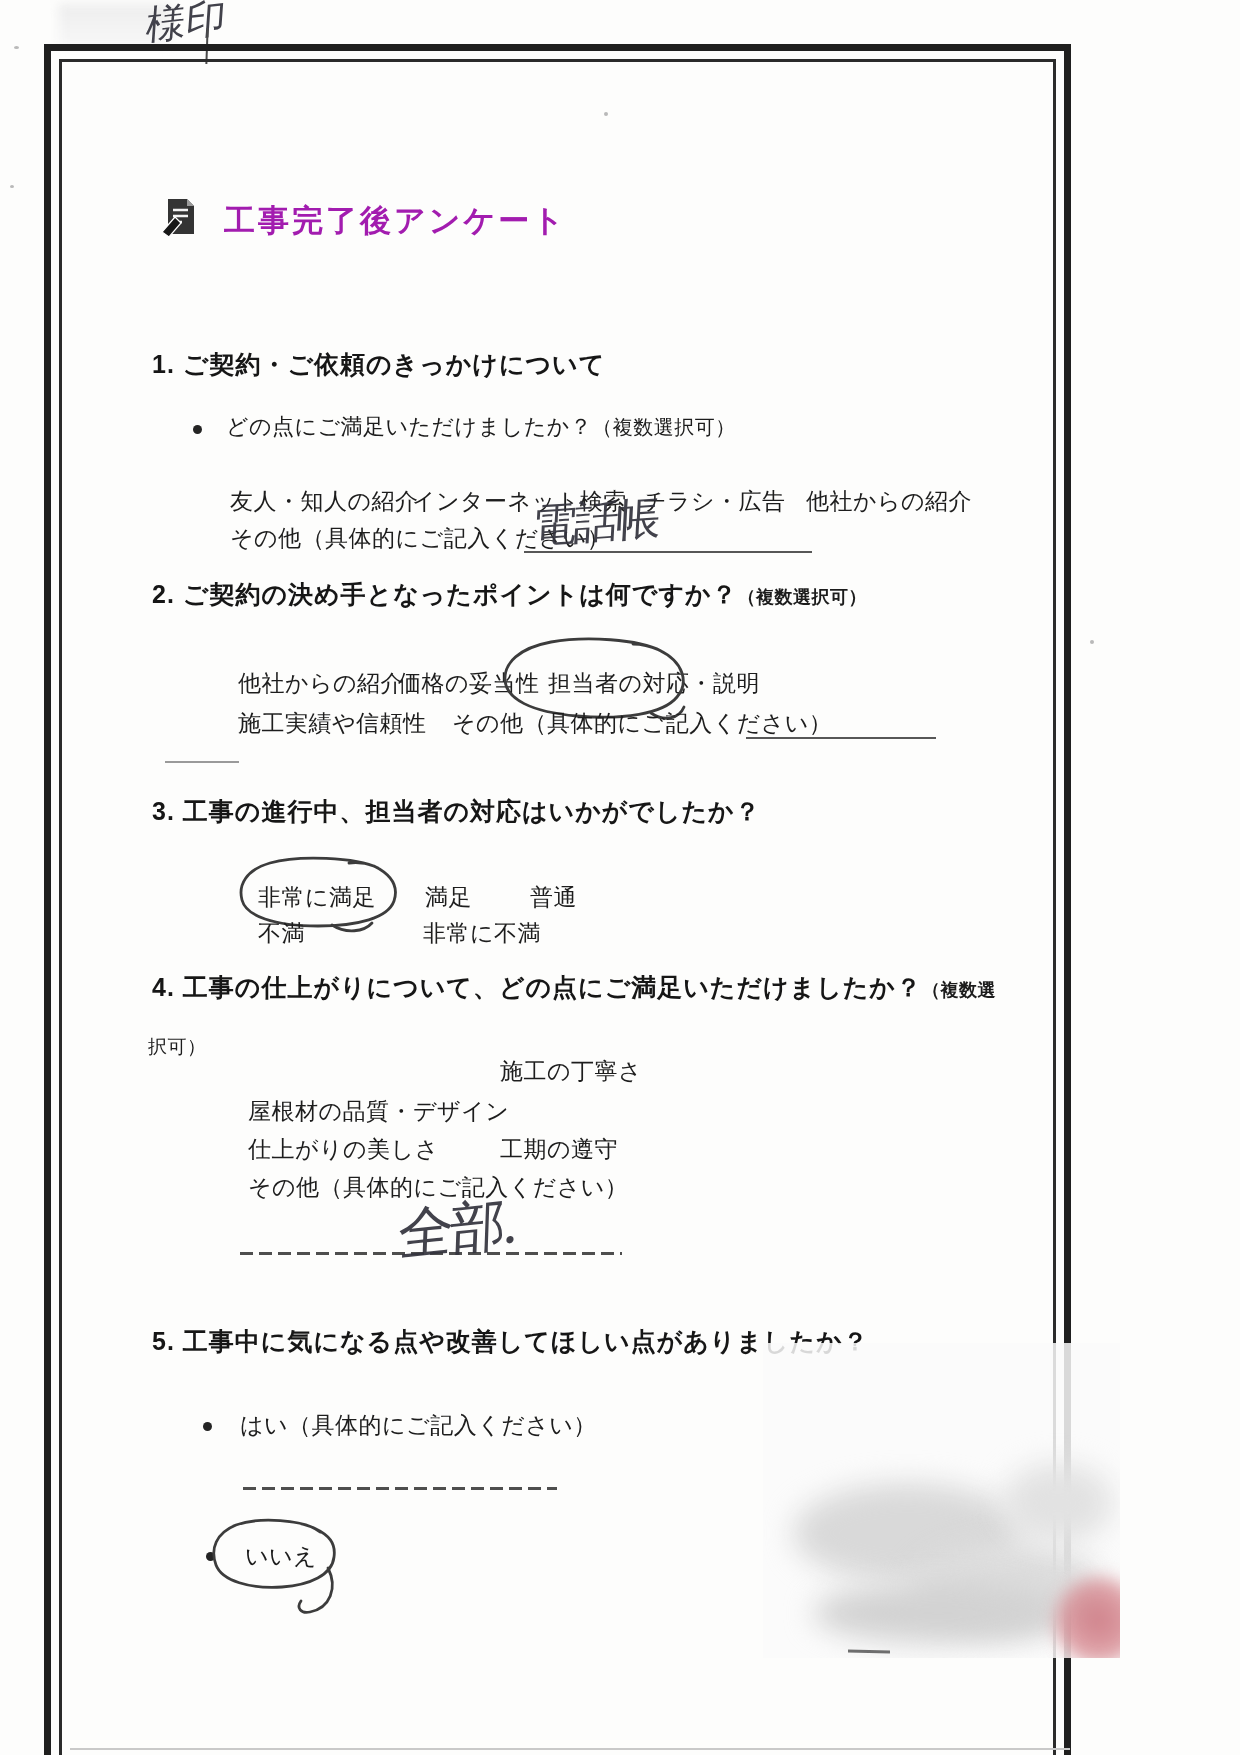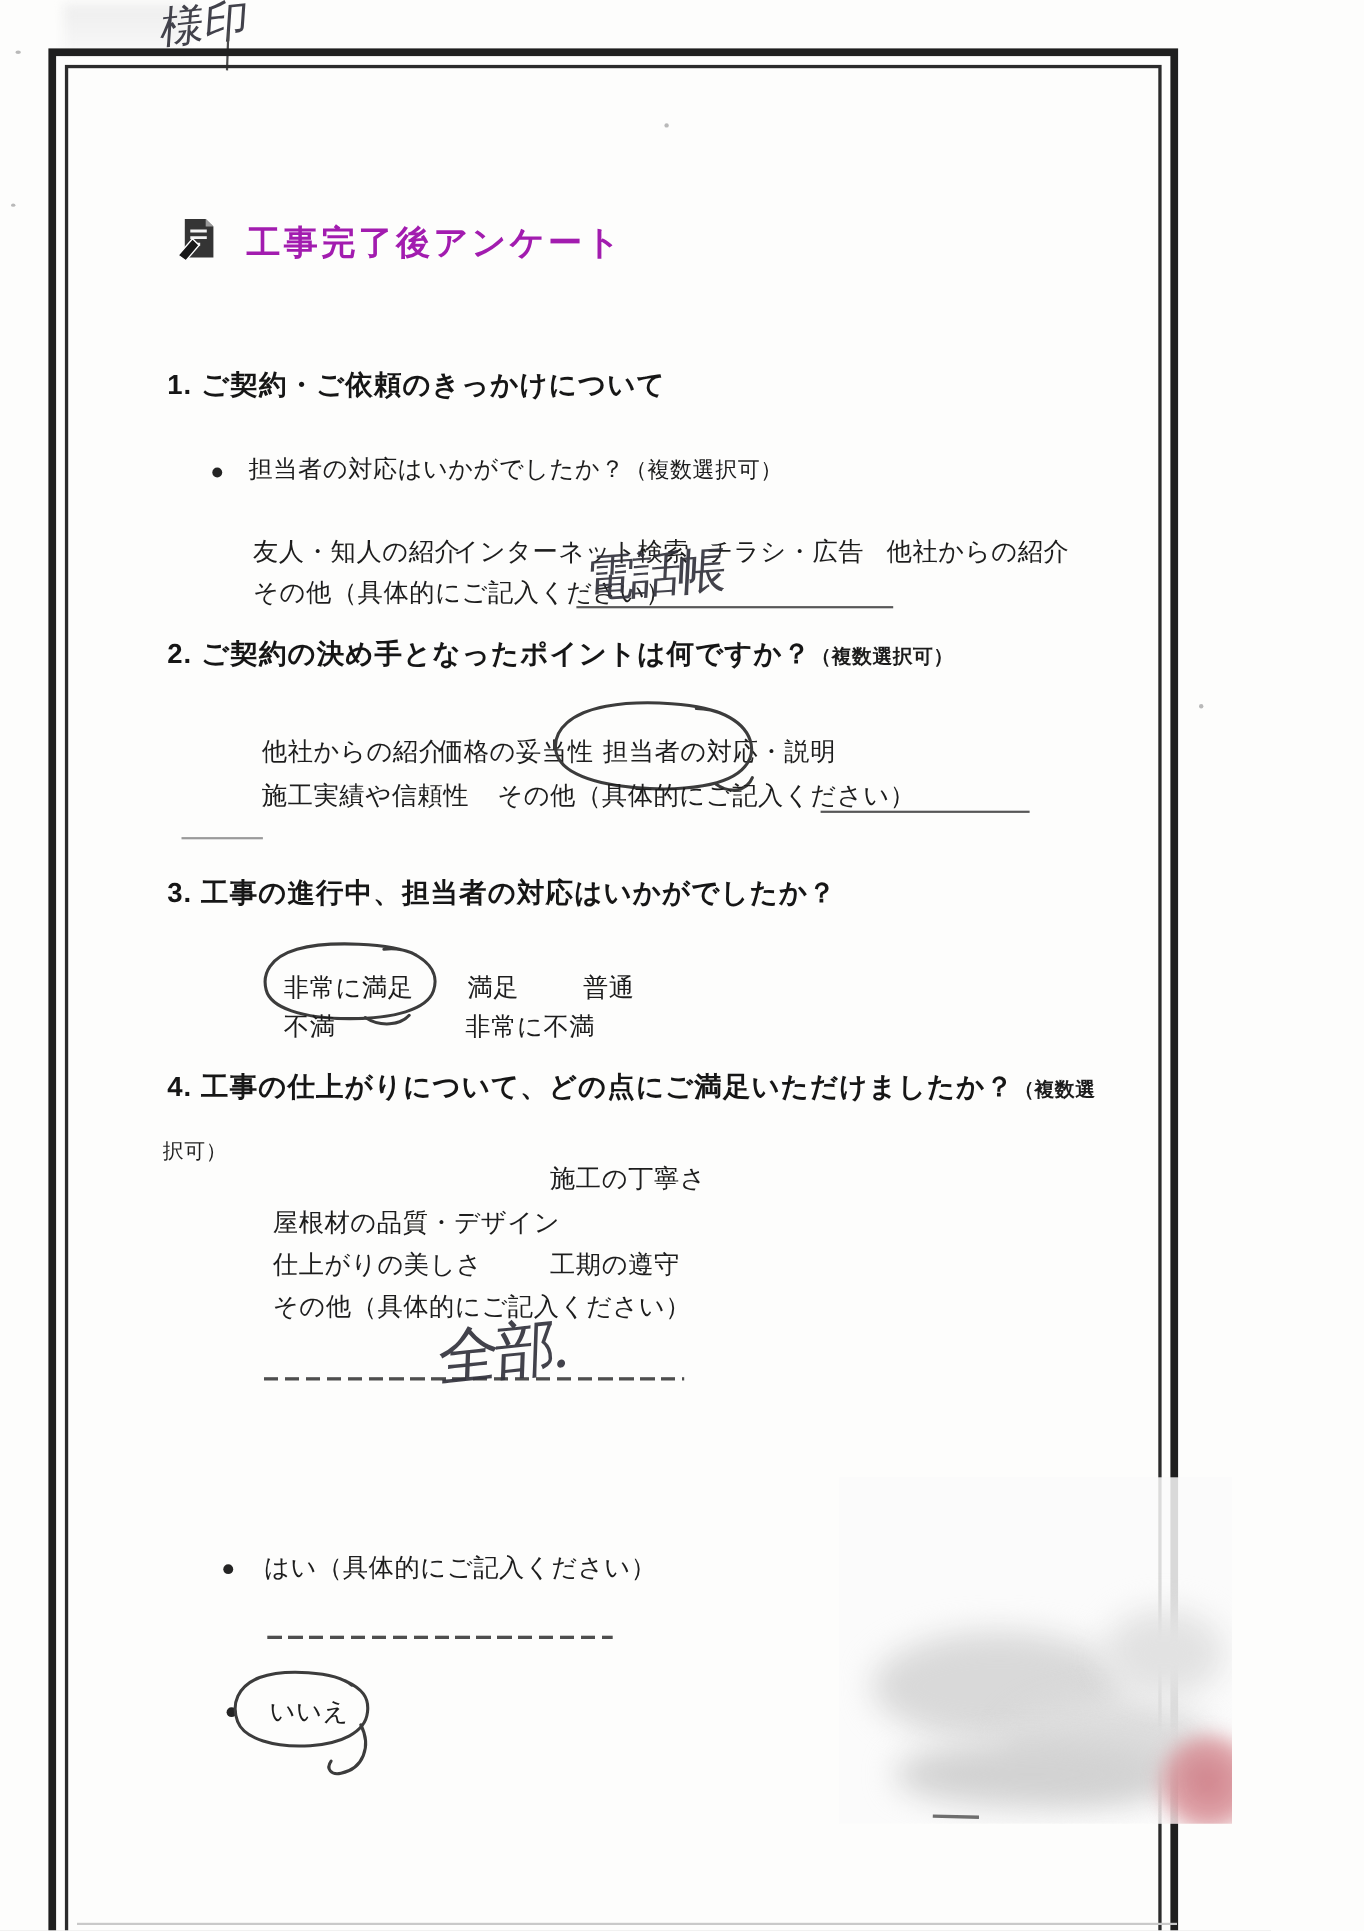--- a/index.html
+++ b/index.html
@@ -61,24 +61,24 @@
   <div class="speckle" style="left:1090px;top:640px;width:4px;height:4px;"></div>
 
   <svg class="abs" style="left:160px;top:196px;" width="38" height="42" viewBox="0 0 38 42">
     <path d="M8 3 h19 l7 7 v28 h-26 z" fill="#343434"></path>
     <path d="M27 3 v7 h7" fill="#9a9a9a"></path>
     <path d="M13 14 h15 M13 20 h15 M13 26 h9" stroke="#f3f3f3" stroke-width="2.6"></path>
     <path d="M2 36 L15 21 L21 27 L9 41 Z" fill="#181818" stroke="#ffffff" stroke-width="1.2"></path>
   </svg>
   <div class="abs title" style="left:224px;top:200px;">工事完了後アンケート</div>
 
-  <div class="abs qhead" style="left:152px;top:333px;text-align:center;">1. ご契約・ご依頼のきっかけについて</div>
+  <div class="abs qhead" style="left:152px;top:348px;text-align:center;">1. ご契約・ご依頼のきっかけについて</div>
   <div class="bullet" style="left:193px;top:425px;"></div>
   <div class="abs" style="left:226px;top:412px;">
-    <span class="prompt-t">担当者の対応はいかがでしたか？</span><span class="prompt-t" style="font-size:20px;">（複数選択可）</span>
+    <span class="prompt-t">どの点にご満足いただけましたか？</span><span class="prompt-t" style="font-size:20px;">（複数選択可）</span>
   </div>
   <div class="abs body-t" style="left:230px;top:486px;">友人・知人の紹介</div>
   <div class="abs body-t" style="left:412px;top:486px;">インターネット検索</div>
   <div class="abs body-t" style="left:643px;top:486px;">チラシ・広告</div>
   <div class="abs body-t" style="left:806px;top:486px;">他社からの紹介</div>
   <div class="abs body-t" style="left:230px;top:523px;">その他（具体的にご記入ください）</div>
   <div class="solid-line" style="left:524px;top:551px;width:288px;"></div>
   <div class="handwrite" style="left:532px;top:492px;font-size:45px;letter-spacing:-3px;">電話帳</div>
 
   <div class="abs" style="left:152px;top:578px;">
@@ -112,20 +112,21 @@
   </div>
   <div class="abs qnote" style="left:148px;top:1034px;font-weight:500;font-size:19px;">択可）</div>
   <div class="abs body-t" style="left:248px;top:1096px;">屋根材の品質・デザイン</div>
   <div class="abs body-t" style="left:500px;top:1056px;">施工の丁寧さ</div>
   <div class="abs body-t" style="left:248px;top:1134px;">仕上がりの美しさ</div>
   <div class="abs body-t" style="left:500px;top:1134px;">工期の遵守</div>
   <div class="abs body-t" style="left:248px;top:1172px;">その他（具体的にご記入ください）</div>
   <div class="dash-line" style="left:240px;top:1252px;width:382px;"></div>
   <div class="handwrite" style="left:398px;top:1192px;font-size:56px;letter-spacing:-4px;transform:rotate(-6deg) skewX(-8deg);">全部.</div>
 
+  <div class="abs qhead" style="left:152px;top:1325px;">5. 工事中に気になる点や改善してほしい点がありましたか？</div>
   <div class="bullet" style="left:203px;top:1422px;"></div>
   <div class="abs body-t" style="left:240px;top:1410px;">はい（具体的にご記入ください）</div>
   <div class="dash-line" style="left:243px;top:1487px;width:314px;"></div>
   <div class="bullet" style="left:206px;top:1552px;"></div>
   <div class="abs body-t" style="left:245px;top:1541px;text-align:center;">いいえ</div>
   <svg class="hand-circle" style="left:208px;top:1516px;" width="140" height="104" viewBox="0 0 140 104">
     <path d="M112,16 C96,3 50,1 28,9 C8,17 2,33 8,49 C14,65 42,73 74,71 C102,69 124,59 126,41 C128,27 121,19 106,12"></path>
     <path d="M120,52 C130,72 122,92 102,96 C93,98 88,92 93,85"></path>
   </svg>
 

